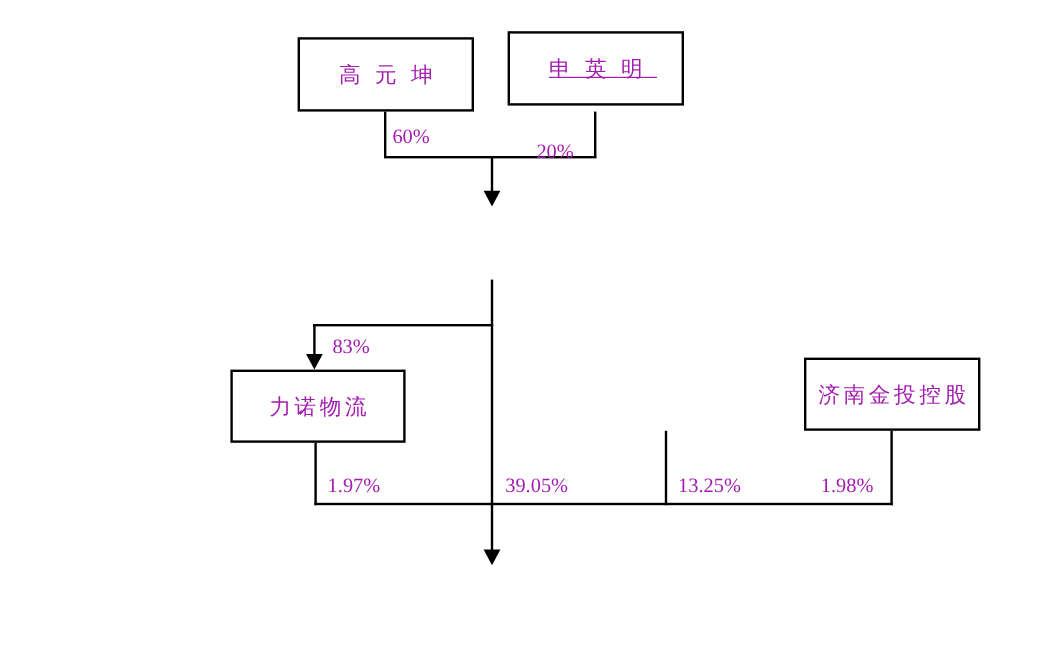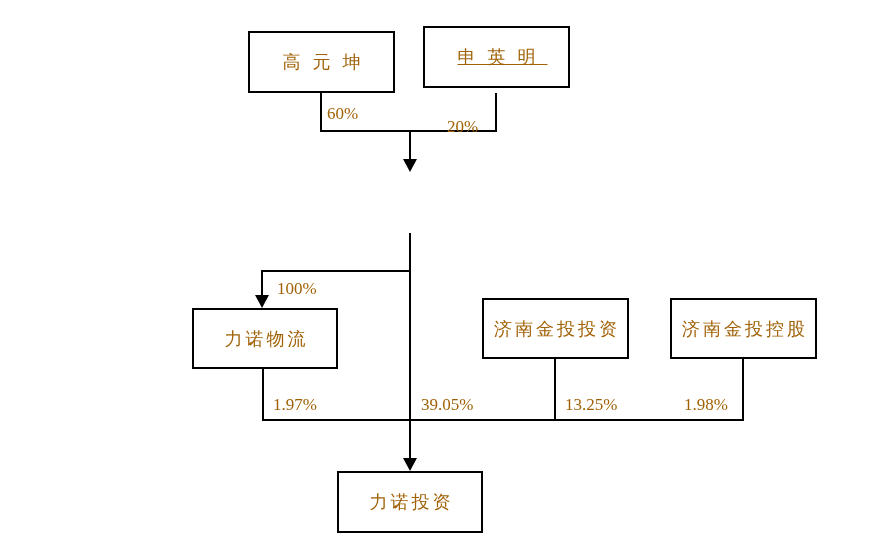--- a/index.html
+++ b/index.html
@@ -7,21 +7,21 @@
     padding: 0;
     background: #ffffff;
   }
   #canvas {
     position: relative;
     width: 885px;
     height: 555px;
     background: #ffffff;
     overflow: hidden;
     font-family: "Liberation Serif", "DejaVu Serif", serif;
-    color: #a16207;
+    color: #a21caf;
   }
   .box {
     position: absolute;
     box-sizing: border-box;
     border: 2px solid #000000;
     background: #ffffff;
     display: flex;
     align-items: center;
     justify-content: center;
     font-size: 18px;
@@ -64,31 +64,25 @@
 
   <div class="box" style="left:423px; top:26px;  width:147px; height:62px;text-decoration:underline;">
     <span class="lbl ls3">申英明</span>
   </div>
 
 
   <div class="box" style="left:192px; top:308px; width:146px; height:61px;">
     <span class="lbl ls4">力诺物流</span>
   </div>
 
-  <div class="box" style="left:482px; top:298px; width:147px; height:61px;">
-    <span class="lbl ls6">济南金投投资</span>
-  </div>
 
   <div class="box" style="left:670px; top:298px; width:147px; height:61px;">
     <span class="lbl ls6">济南金投控股</span>
   </div>
 
-  <div class="box" style="left:337px; top:471px; width:146px; height:62px;">
-    <span class="lbl ls4">力诺投资</span>
-  </div>
 
   <div class="vline" style="left:320px; top:93px;  height:38px;"></div>
   <div class="vline" style="left:495px; top:93px;  height:38px;"></div>
   <div class="hline" style="left:320px; top:130px; width:177px;"></div>
   <div class="vline" style="left:409px; top:130px; height:30px;"></div>
   <div class="arrow-down" style="left:403px; top:159px;"></div>
 
   <div class="hline" style="left:261px; top:270px; width:150px;"></div>
   <div class="vline" style="left:261px; top:270px; height:26px;"></div>
   <div class="arrow-down" style="left:255px; top:295px;"></div>
@@ -96,19 +90,19 @@
   <div class="vline" style="left:409px; top:233px; height:226px;"></div>
   <div class="arrow-down" style="left:403px; top:458px;"></div>
 
   <div class="vline" style="left:262px; top:369px; height:52px;"></div>
   <div class="vline" style="left:554px; top:359px; height:62px;"></div>
   <div class="vline" style="left:742px; top:359px; height:62px;"></div>
   <div class="hline" style="left:262px; top:419px; width:482px;"></div>
 
   <span class="pct" style="left:327px; top:105px;">60%</span>
   <span class="pct" style="left:447px; top:118px;">20%</span>
-  <span class="pct" style="left:277px; top:280px;">100%</span>
+  <span class="pct" style="left:277px; top:280px;">83%</span>
   <span class="pct" style="left:273px; top:396px;">1.97%</span>
   <span class="pct" style="left:421px; top:396px;">39.05%</span>
   <span class="pct" style="left:565px; top:396px;">13.25%</span>
   <span class="pct" style="left:684px; top:396px;">1.98%</span>
 
 </div>
 
 </body></html>

